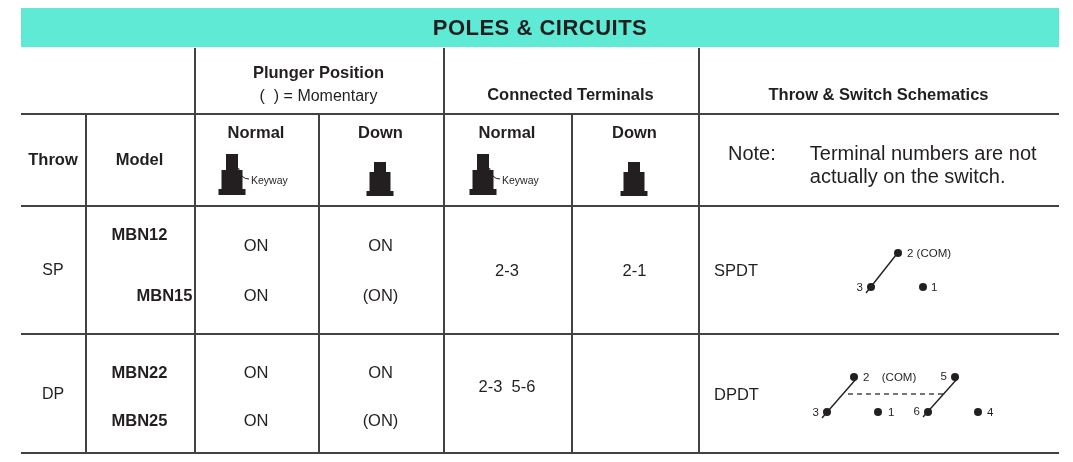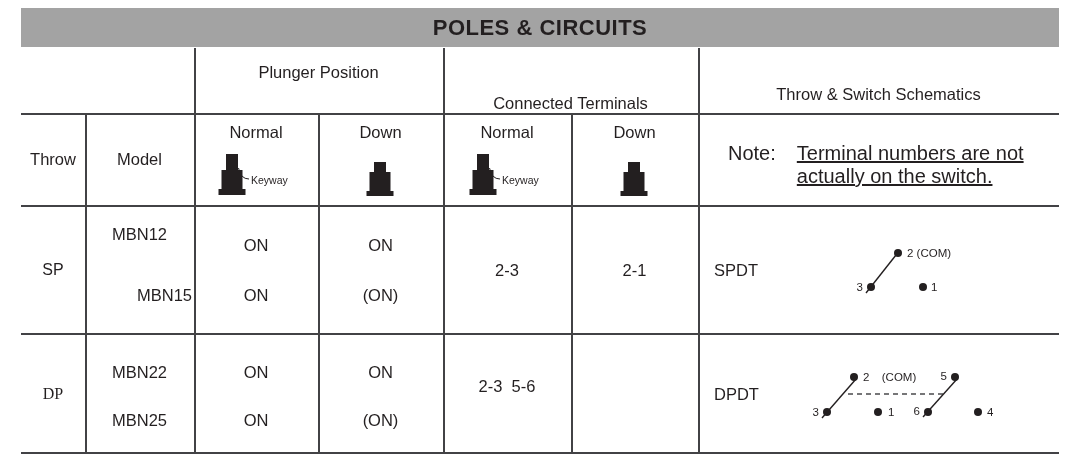--- a/index.html
+++ b/index.html
@@ -8,30 +8,30 @@
     position:relative; width:1073px; height:462px;
     background:#ffffff; overflow:hidden;
     font-family:"Liberation Sans", sans-serif;
     color:#231f20;
   }
   .abs { position:absolute; }
   .cell {
     position:absolute; display:flex; align-items:center; justify-content:center;
     text-align:center; line-height:1.1;
   }
-  .bold { font-weight:400; }
+  .bold { font-weight:700; }
   .pre  { white-space:pre; }
   .hline { position:absolute; height:2px; background:#424245; }
   .vline { position:absolute; width:1.5px; background:#424245; }
   .t16  { font-size:16.5px; }
   .t15  { font-size:16px; }
   .note-text { font-size:20px; line-height:23px; text-align:left; }
   #title-bar {
     position:absolute; left:21px; top:8px; width:1038px; height:39px;
-    background:#a3a3a3; display:flex; align-items:center; justify-content:center;
+    background:#5eead4; display:flex; align-items:center; justify-content:center;
   }
   #title-bar .txt { font-size:22px; font-weight:700; letter-spacing:0.5px; }
   svg text { fill:#231f20; font-family:"Liberation Sans", sans-serif; }
   .sch-label { font-size:11.5px; }
   .keyway-txt { font-size:10.5px; }
 </style>
 </head>
 <body>
 
 <div id="page">
@@ -45,21 +45,22 @@
   <div class="hline" style="left:21px;top:333px;width:1038px;"></div>
   <div class="hline" style="left:21px;top:452px;width:1038px;"></div>
   <div class="vline" style="left:194px;top:48px;height:406px;"></div>
   <div class="vline" style="left:443px;top:48px;height:406px;"></div>
   <div class="vline" style="left:698px;top:48px;height:406px;"></div>
   <div class="vline" style="left:85px;top:113px;height:341px;"></div>
   <div class="vline" style="left:318px;top:113px;height:341px;"></div>
   <div class="vline" style="left:571px;top:113px;height:341px;"></div>
 
   <div class="cell bold t16" style="left:194px;top:61px;width:249px;height:22px;">Plunger Position</div>
-  <div class="cell bold t16" style="left:443px;top:90px;width:255px;height:26px;">Connected Terminals</div>
+  <div class="cell t15 pre" style="left:194px;top:85px;width:249px;height:22px;">(  ) = Momentary</div>
+  <div class="cell bold t16" style="left:443px;top:81px;width:255px;height:26px;">Connected Terminals</div>
   <div class="cell bold t16" style="left:698px;top:81px;width:361px;height:26px;">Throw &amp; Switch Schematics</div>
 
   <div class="cell bold t16" style="left:21px;top:113px;width:64px;height:92px;">Throw</div>
   <div class="cell bold t16" style="left:85px;top:113px;width:109px;height:92px;">Model</div>
   <div class="cell bold t16" style="left:194px;top:121px;width:124px;height:22px;">Normal</div>
   <div class="cell bold t16" style="left:318px;top:121px;width:125px;height:22px;">Down</div>
   <div class="cell bold t16" style="left:443px;top:121px;width:128px;height:22px;">Normal</div>
   <div class="cell bold t16" style="left:571px;top:121px;width:127px;height:22px;">Down</div>
 
   <svg class="abs" style="left:210px;top:153px;" width="100" height="44" viewBox="0 0 100 44">
@@ -82,21 +83,21 @@
     <text class="keyway-txt" x="41" y="27" dominant-baseline="central">Keyway</text>
   </svg>
   <svg class="abs" style="left:617px;top:162px;" width="34" height="34" viewBox="0 0 34 34">
     <rect x="11" y="0" width="12" height="10" fill="#231f20"></rect>
     <rect x="6.5" y="10" width="21" height="19" fill="#231f20"></rect>
     <rect x="3.5" y="29" width="27" height="5" fill="#231f20"></rect>
   </svg>
 
   <div class="abs" style="left:728px;top:142px;display:flex;">
     <div class="note-text">Note:</div>
-    <div class="note-text" style="margin-left:21px;text-decoration:underline;">
+    <div class="note-text" style="margin-left:34px;">
       <div>Terminal numbers are not</div>
       <div>actually on the switch.</div>
     </div>
   </div>
 
   <div class="cell t15" style="left:21px;top:258px;width:64px;height:24px;">SP</div>
   <div class="cell bold t16" style="left:85px;top:222px;width:109px;height:24px;">MBN12</div>
   <div class="cell bold t16" style="left:85px;top:283px;width:109px;height:24px;margin-left:25px;">MBN15</div>
   <div class="cell t16" style="left:194px;top:233px;width:124px;height:24px;">ON</div>
   <div class="cell t16" style="left:194px;top:283px;width:124px;height:24px;">ON</div>
@@ -109,21 +110,21 @@
   <svg class="abs" style="left:840px;top:240px;" width="200" height="60" viewBox="0 0 200 60">
     <line x1="26" y1="53" x2="56" y2="15" stroke="#231f20" stroke-width="1.4"></line>
     <circle cx="31" cy="47" r="4" fill="#231f20"></circle>
     <circle cx="58" cy="13" r="4" fill="#231f20"></circle>
     <circle cx="83" cy="47" r="4" fill="#231f20"></circle>
     <text class="sch-label" x="23" y="47" text-anchor="end" dominant-baseline="central">3</text>
     <text class="sch-label" x="67" y="13" text-anchor="start" dominant-baseline="central">2 (COM)</text>
     <text class="sch-label" x="91" y="47" text-anchor="start" dominant-baseline="central">1</text>
   </svg>
 
-  <div class="cell t15" style="left:21px;top:382px;width:64px;height:24px;font-family:Liberation Serif, serif;">DP</div>
+  <div class="cell t15" style="left:21px;top:382px;width:64px;height:24px;">DP</div>
   <div class="cell bold t16" style="left:85px;top:360px;width:109px;height:24px;">MBN22</div>
   <div class="cell bold t16" style="left:85px;top:408px;width:109px;height:24px;">MBN25</div>
   <div class="cell t16" style="left:194px;top:360px;width:124px;height:24px;">ON</div>
   <div class="cell t16" style="left:194px;top:408px;width:124px;height:24px;">ON</div>
   <div class="cell t16" style="left:318px;top:360px;width:125px;height:24px;">ON</div>
   <div class="cell t16" style="left:318px;top:408px;width:125px;height:24px;">(ON)</div>
   <div class="cell t16 pre" style="left:443px;top:374px;width:128px;height:24px;">2-3  5-6</div>
   <div class="cell t16" style="left:714px;top:382px;width:60px;height:24px;justify-content:flex-start;">DPDT</div>
 
   <svg class="abs" style="left:800px;top:365px;" width="230" height="60" viewBox="0 0 230 60">

